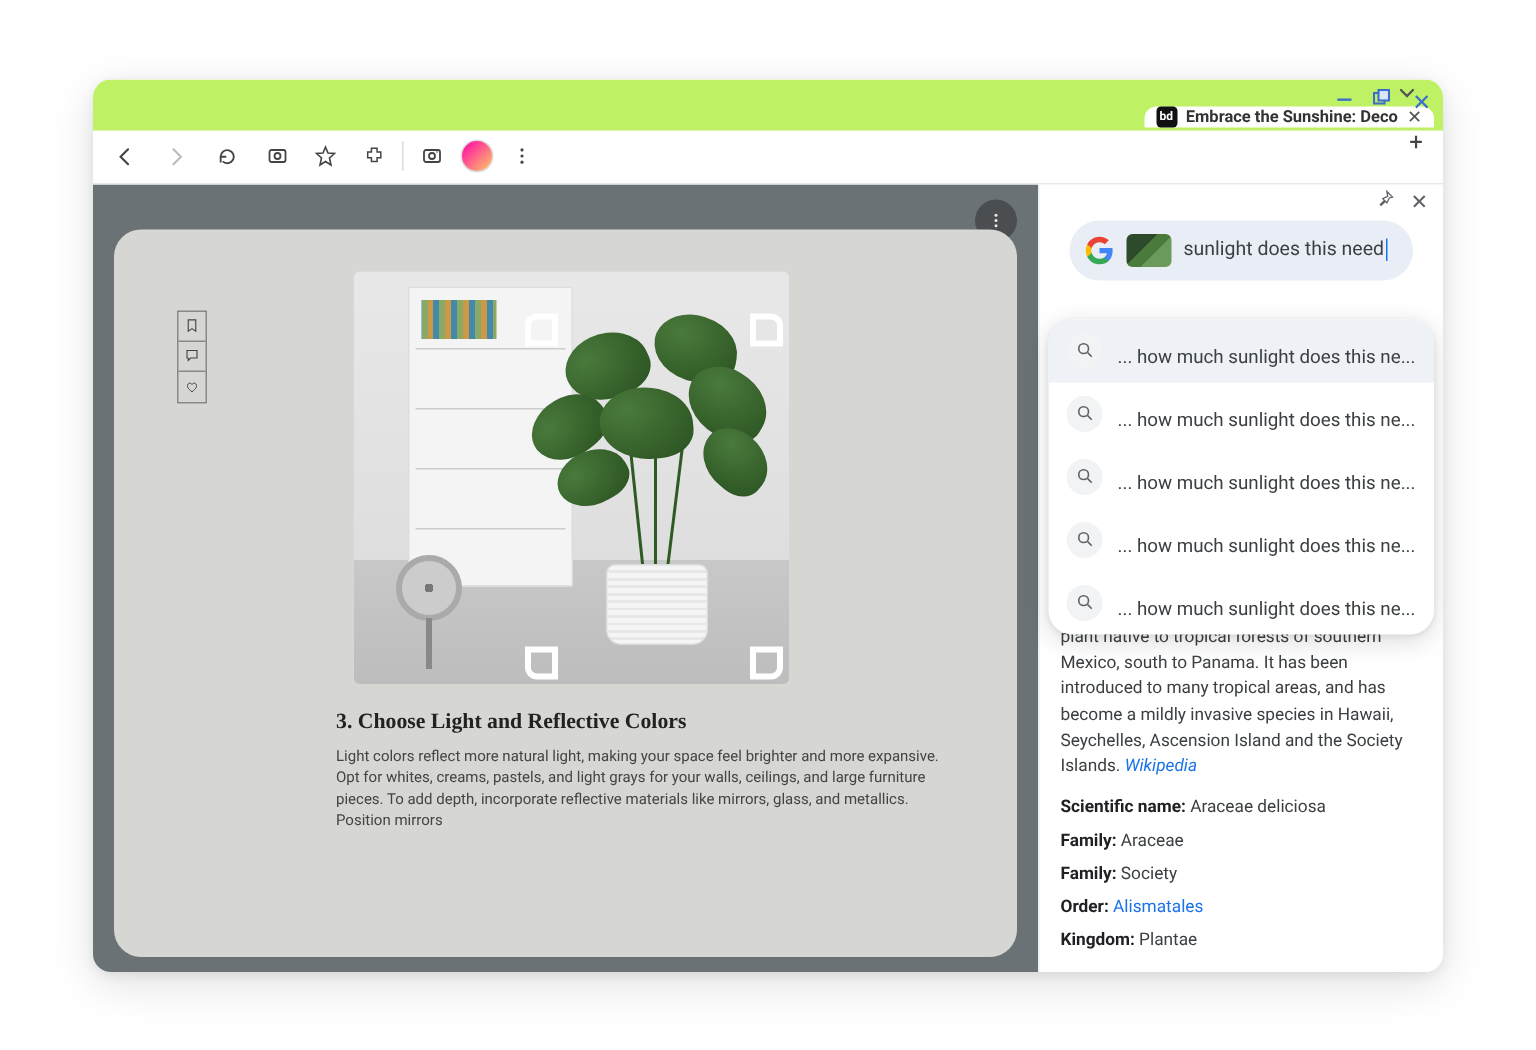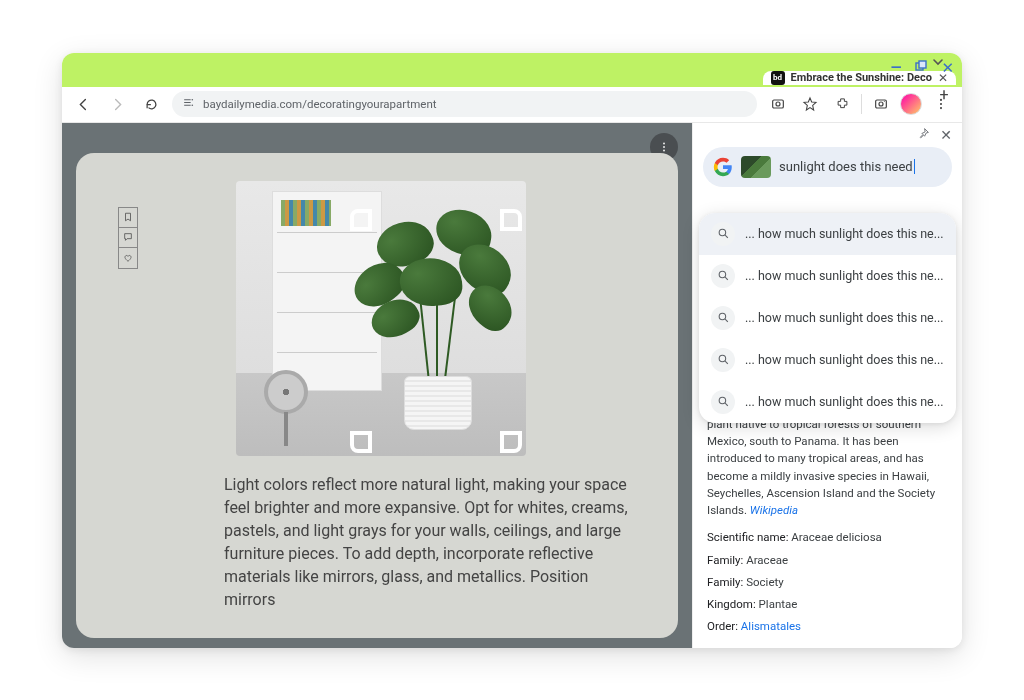--- a/index.html
+++ b/index.html
@@ -220,38 +220,38 @@
   .article-text {
     position: absolute;
     left: 148px; right: 40px; top: 320px;
     color: #222;
   }
   .article-text h3 {
     font-size: 14.5px; font-weight: 700; margin-bottom: 8px;
     font-family: Georgia, serif;
   }
   .article-text p {
-    font-size: 16px; line-height: 1.45; color: #444;
+    font-size: 10px; line-height: 1.45; color: #444;
   }
   
   .side-panel {
     width: 270px;
     background: #fff;
     display: flex;
     flex-direction: column;
     position: relative;
     border-left: 1px solid #eee;
   }
   .panel-top {
     height: 24px;
     display: flex; justify-content: flex-end; align-items: center;
     gap: 10px; padding: 0 10px;
     color: #5f6368; font-size: 13px;
   }
-  .search-pill-wrap { padding: 0 10px; position: relative; }
+  .search-pill-wrap { padding: 0 20px; position: relative; }
   .search-pill {
     background: #e9eef6;
     border-radius: 22px;
     height: 40px;
     display: flex; align-items: center;
     padding: 0 10px; gap: 8px;
   }
   .g-logo {
     width: 20px; height: 20px; position: relative; flex-shrink: 0;
   }
@@ -269,21 +269,21 @@
   .suggestions-card {
     position: absolute;
     left: 6px; right: 6px; top: 66px;
     background: #fff;
     border-radius: 16px;
     box-shadow: 0 4px 18px rgba(0,0,0,0.14), 0 1px 4px rgba(0,0,0,0.08);
     overflow: hidden;
     z-index: 5;
   }
   .sugg {
-    display: flex; align-items: center; gap: 10px;
+    display: flex; align-items: flex-end; gap: 10px;
     padding: 9px 12px;
     font-size: 12.5px; color: #3c4043;
     cursor: pointer;
   }
   .sugg:first-child { background: #eef1f6; }
   .sugg .mag {
     width: 24px; height: 24px; border-radius: 50%;
     background: #f1f3f4; display: flex; align-items: center; justify-content: center;
     color: #5f6368;
   }
@@ -292,21 +292,21 @@
   .info-block {
     padding: 12px 14px 0 14px;
     font-size: 11.5px;
     color: #3c4043;
     line-height: 1.5;
     margin-top: 200px;
   }
   .info-block .wiki-link { color: #1a73e8; font-style: italic; }
   .taxo { margin-top: 10px; }
   .taxo-row { font-size: 11.5px; margin: 5px 0; }
-  .taxo-row .k { font-weight: 400; color: #202124; }
+  .taxo-row .k { font-weight: 700; color: #202124; }
   .taxo-row .v { color: #3c4043; }
   .taxo-row .v.link { color: #1a73e8; }
 </style>
 </head>
 <body>
 
 <div class="browser-window">
 
   <div class="tab-strip">
     <div class="tab-dropdown">
@@ -341,30 +341,20 @@
     <div class="tb-btn disabled">
       <svg width="15" height="15" viewBox="0 0 24 24">
           <path d="M9 4 L17 12 L9 20" stroke="#bbb" stroke-width="2.2" fill="none" stroke-linecap="round"></path>
         </svg>
     </div>
     <div class="tb-btn">
       <svg width="15" height="15" viewBox="0 0 24 24">
           <path d="M5 12 a7 7 0 1 1 2.2 5" stroke="#444" stroke-width="2" fill="none"></path>
           <path d="M5 18 L5 12 L11 12" stroke="#444" stroke-width="2" fill="none"></path>
         </svg>
-    </div>
-    <div class="omnibox">
-      <span class="site-icon">
-        <svg width="13" height="13" viewBox="0 0 24 24">
-            <path d="M4 7h12M4 12h12M4 17h12" stroke="#5f6368" stroke-width="2"></path>
-            <circle cx="19" cy="7" r="1.5" fill="#5f6368"></circle>
-            <circle cx="19" cy="17" r="1.5" fill="#5f6368"></circle>
-          </svg>
-      </span>
-      <span>baydailymedia.com/decoratingyourapartment</span>
     </div>
     <div class="toolbar-right">
       <div class="tb-btn">
         <svg width="16" height="16" viewBox="0 0 24 24">
             <rect x="4" y="6" width="16" height="12" rx="2" fill="none" stroke="#444" stroke-width="1.8"></rect>
             <circle cx="12" cy="12" r="3" fill="none" stroke="#444" stroke-width="1.8"></circle>
           </svg>
       </div>
       <div class="tb-btn">
         <svg width="16" height="16" viewBox="0 0 24 24">
@@ -448,20 +438,21 @@
 
           <div class="lens-corners" style="left:116px;top:30px;width:168px;height:240px">
             <span class="lc-tl" style="left:-2px;top:-2px"></span>
             <span class="lc-tr" style="right:-2px;top:-2px"></span>
             <span class="lc-bl" style="left:-2px;bottom:-2px"></span>
             <span class="lc-br" style="right:-2px;bottom:-2px"></span>
           </div>
         </div>
 
         <div class="article-text">
+          <h3>3. Choose Light and Reflective Colors</h3>
           <p>Light colors reflect more natural light, making your space feel brighter and more expansive. Opt for whites, creams, pastels, and light grays for your walls, ceilings, and large furniture pieces. To add depth, incorporate reflective materials like mirrors, glass, and metallics. Position mirrors</p>
         </div>
       </div>
     </div>
 
     <div class="side-panel">
       <div class="panel-top">
         <span>
           <svg width="13" height="13" viewBox="0 0 24 24">
               <path d="M14 3l7 7-4 1-3 6-2-2-5 5-1-1 5-5-2-2 6-3z" fill="none" stroke="#5f6368" stroke-width="1.6"></path>
@@ -543,24 +534,24 @@
           </div>
           <div class="taxo-row">
             <span class="k">Family:</span>
             <span class="v">Araceae</span>
           </div>
           <div class="taxo-row">
             <span class="k">Family:</span>
             <span class="v">Society</span>
           </div>
           <div class="taxo-row">
+            <span class="k">Order:</span>
+            <span class="v link">Alismatales</span>
+          </div>
+          <div class="taxo-row">
             <span class="k">Kingdom:</span>
             <span class="v">Plantae</span>
           </div>
-          <div class="taxo-row">
-            <span class="k">Order:</span>
-            <span class="v link">Alismatales</span>
-          </div>
         </div>
       </div>
     </div>
   </div>
 </div>
 
 </body></html>

